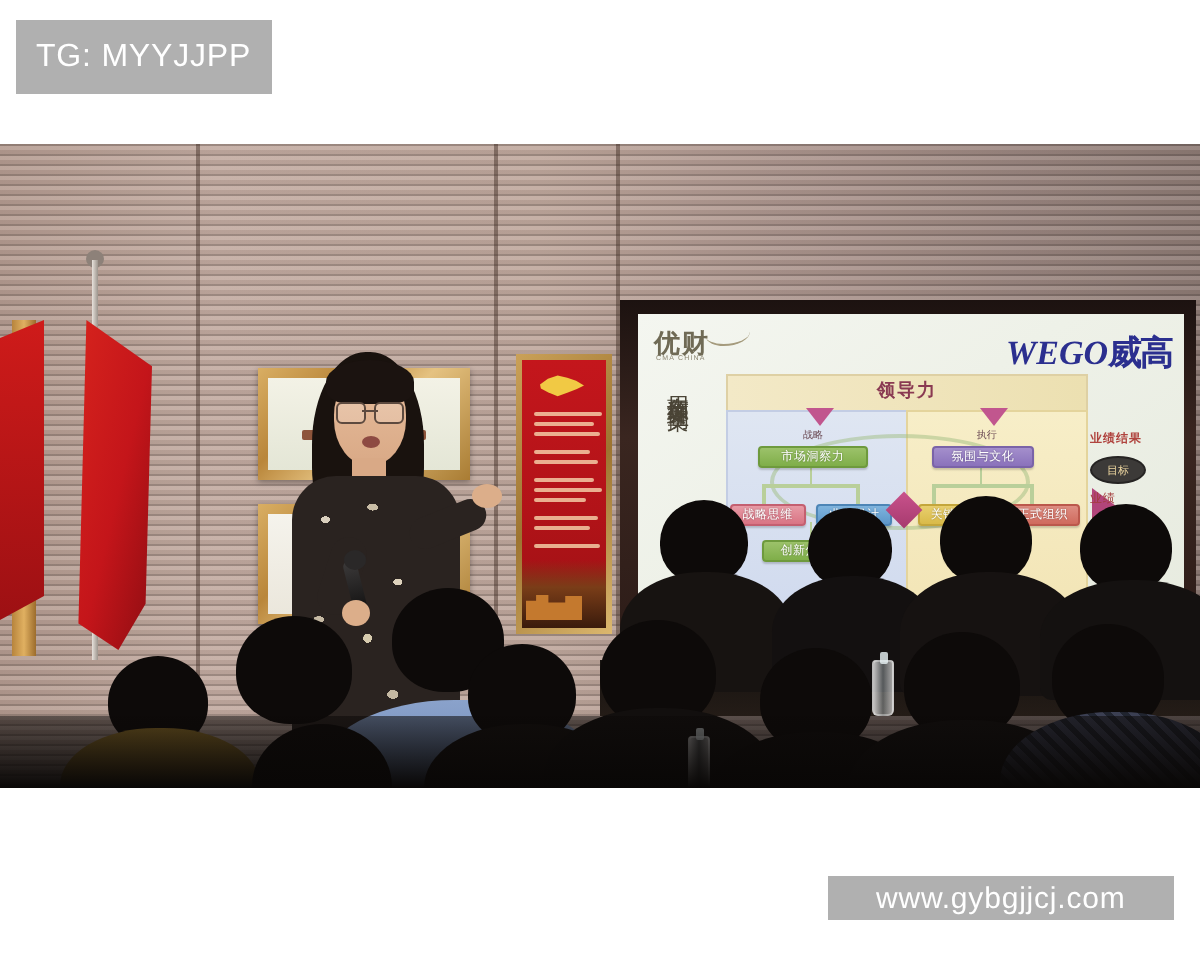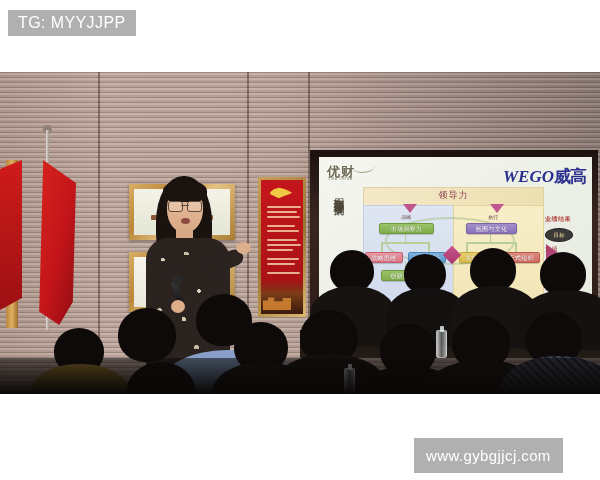--- a/index.html
+++ b/index.html
@@ -3,22 +3,22 @@
 <meta charset="utf-8">
 <style>
   html,body{margin:0;padding:0;background:#ffffff;}
   body{width:600px;height:480px;overflow:hidden;font-family:"Liberation Sans",sans-serif;}
   #root{position:relative;width:600px;height:480px;background:#ffffff;}
 
   
   .wm{position:absolute;background:#b0b0b0;color:#ffffff;
       font-family:"Liberation Sans",sans-serif;letter-spacing:.4px;
       display:flex;align-items:center;justify-content:center;}
-  #wm-top{left:8px;top:10px;height:26px;padding:0 10px;font-size:16px;}
-  #wm-bottom{left:414px;top:438px;height:35px;padding:0 12px;font-size:15px;}
+  #wm-top{left:8px;top:10px;height:37px;padding:0 10px;font-size:16px;}
+  #wm-bottom{left:414px;top:438px;height:22px;padding:0 24px;font-size:15px;}
 
   
   #photo{position:absolute;left:0;top:72px;width:600px;height:322px;overflow:hidden;
          background:#2b1d17;}
 
   
   .wall{position:absolute;inset:0;
         background:
           repeating-linear-gradient(to bottom,
             rgba(0,0,0,.20) 0px, rgba(0,0,0,.20) 1px,
@@ -104,21 +104,21 @@
   
   #slide-title{position:absolute;left:10px;top:32px;width:16px;
       font-family:"DejaVu Sans",sans-serif;font-size:11px;line-height:13px;color:#4a4436;
       writing-mode:vertical-rl;text-orientation:upright;letter-spacing:1px;height:120px;}
 
   
   #diagram{position:absolute;left:44px;top:30px;right:48px;bottom:22px;}
   #band{position:absolute;left:0;right:0;top:0;height:18px;
         background:linear-gradient(to right,#f3e9c7,#ece0b1);border:1px solid #ded0a4;}
   #band-label{position:absolute;left:50%;top:2px;transform:translateX(-50%);
-        font-family:"DejaVu Sans",sans-serif;font-size:9px;color:#8a3a52;font-weight:normal;letter-spacing:1px;text-align:right;}
+        font-family:"DejaVu Sans",sans-serif;font-size:9px;color:#8a3a52;font-weight:bold;letter-spacing:1px;text-align:right;}
   #panel-left{position:absolute;left:0;top:18px;bottom:0;width:49%;
         background:linear-gradient(to bottom,#dfe6f2,#cfd9ee);border:1px solid #c3cde4;}
   #panel-right{position:absolute;right:0;top:18px;bottom:0;width:49%;
         background:linear-gradient(to bottom,#f7eec8,#f2e4b4);border:1px solid #e4d49c;}
 
   .tri{position:absolute;width:0;height:0;border-left:7px solid transparent;
        border-right:7px solid transparent;border-top:9px solid #c1568e;}
   .tri-cap{position:absolute;font-family:"DejaVu Sans",sans-serif;font-size:5px;color:#6b4b55;
        transform:translateX(-50%);white-space:nowrap;}
 

